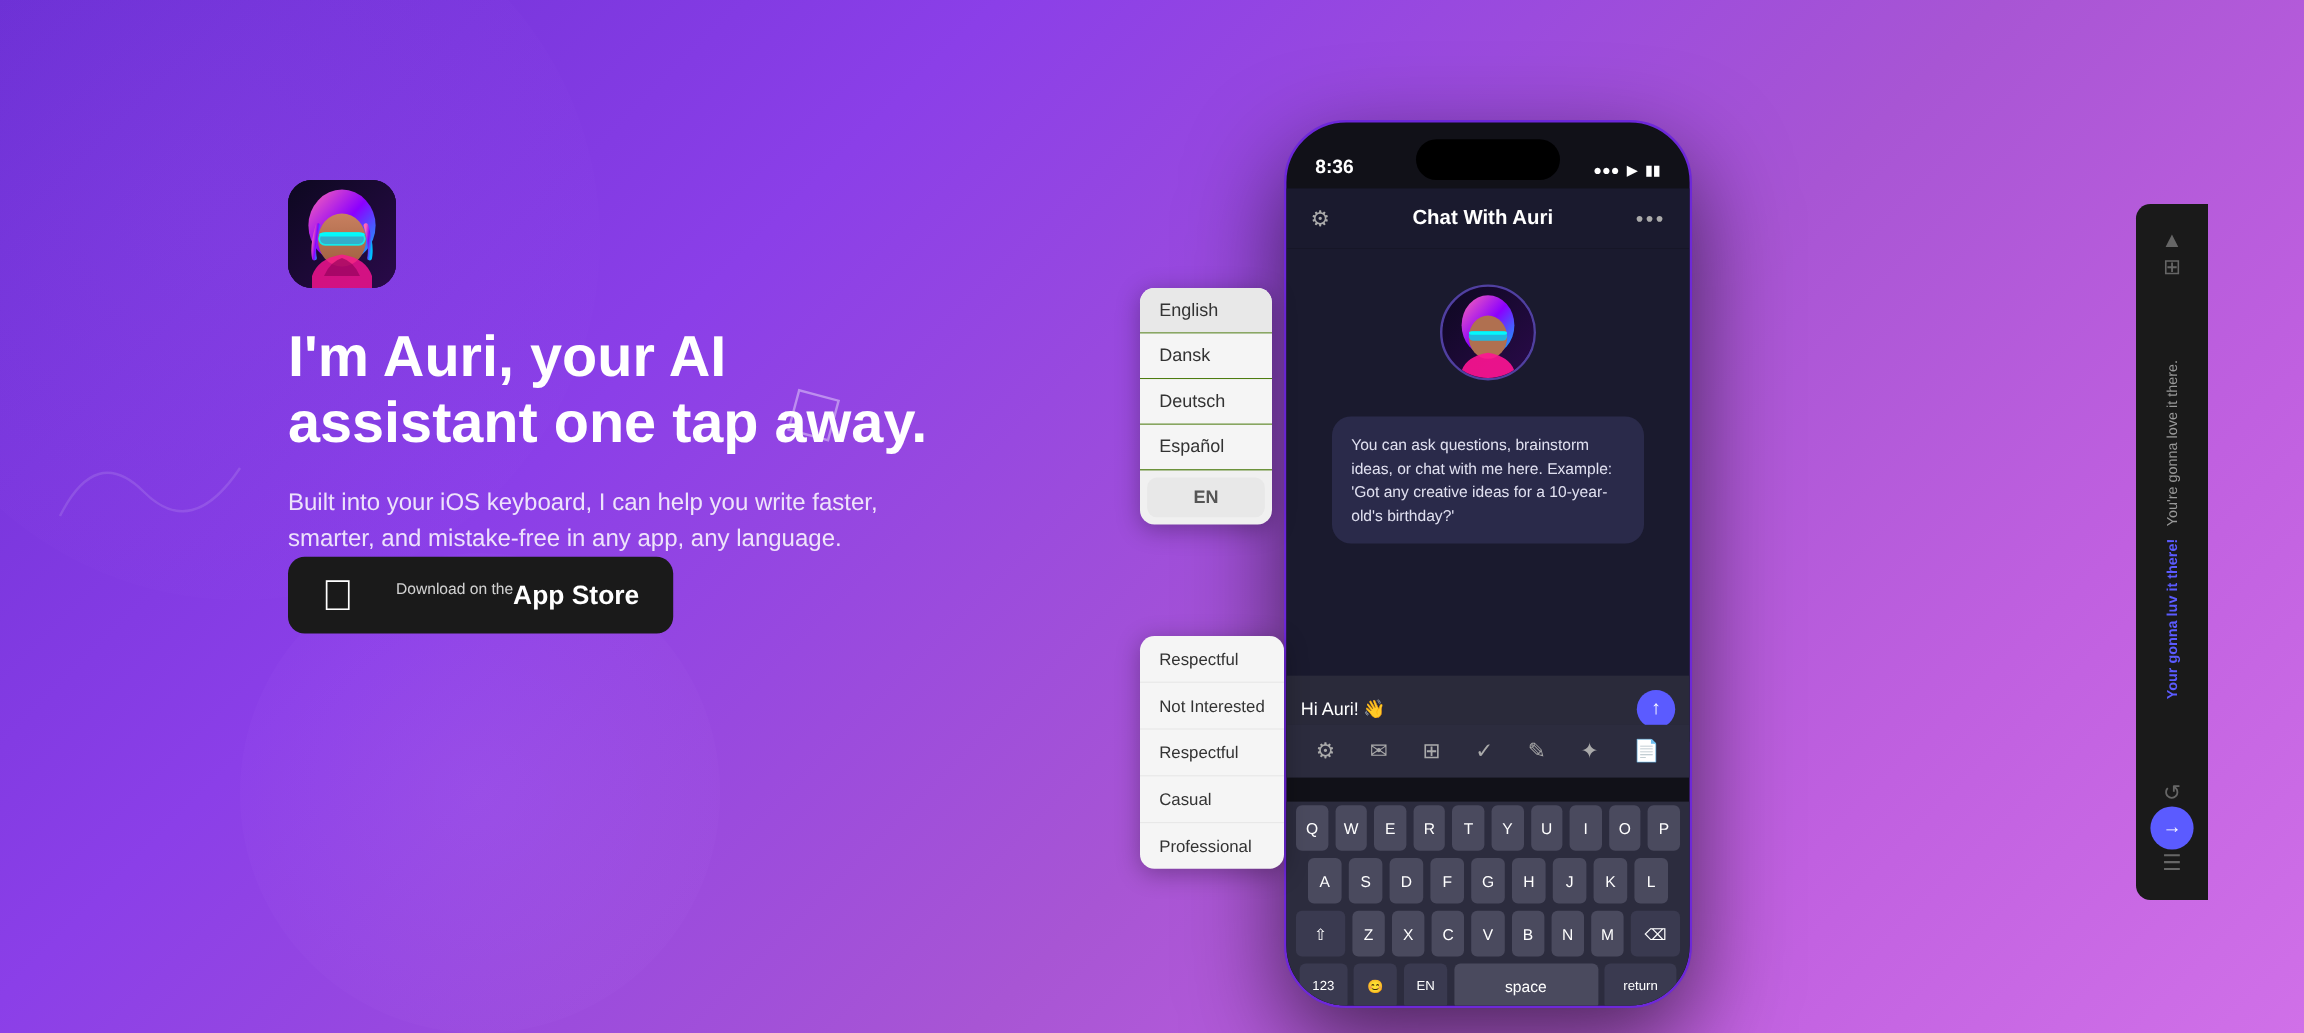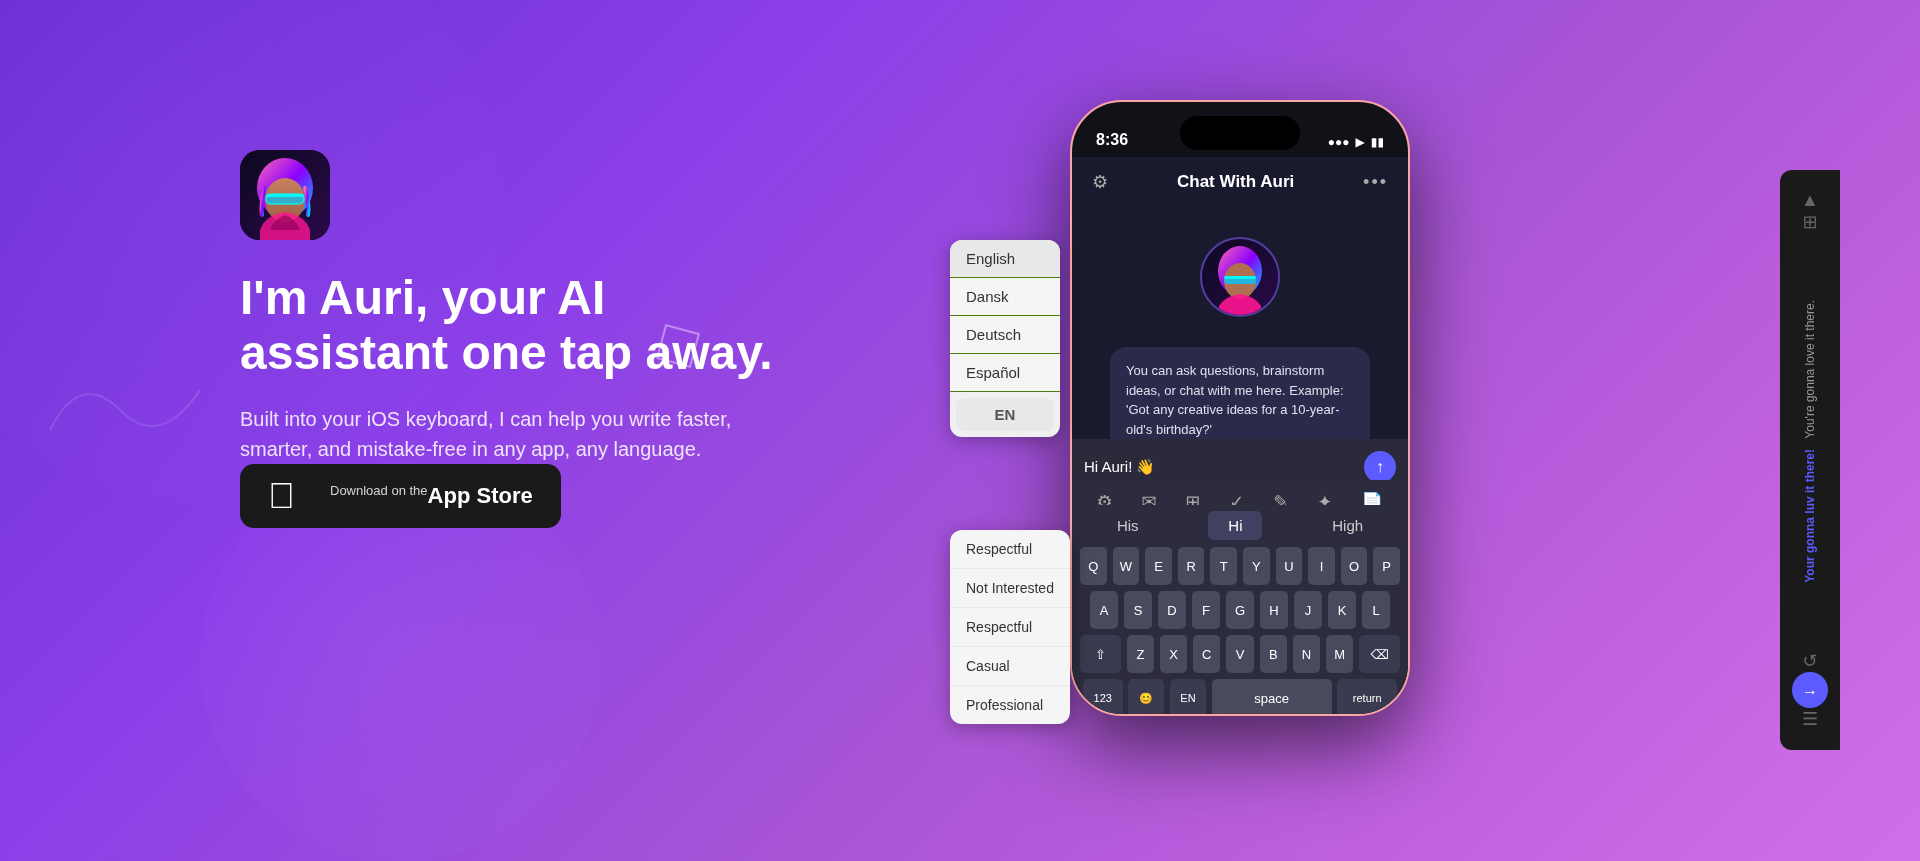--- a/index.html
+++ b/index.html
@@ -200,26 +200,26 @@
     .tone-item:last-child {
       border-bottom: none;
     }
 
     
     .phone-main {
       position: absolute;
       left: 130px;
       top: 60px;
       width: 340px;
-      height: 616px;
+      height: 740px;
       background: #111118;
       border-radius: 52px;
       box-shadow: 0 30px 80px rgba(0,0,0,0.6);
       overflow: hidden;
-      border: 2px solid #fca5a5;
+      border: 2px solid #6d28d9;
     }
 
     
     .dynamic-island {
       position: absolute;
       top: 14px;
       left: 50%;
       transform: translateX(-50%);
       width: 120px;
       height: 34px;
@@ -626,25 +626,20 @@
     <div class="keyboard-toolbar">
       <span class="toolbar-icon">⚙</span>
       <span class="toolbar-icon">✉</span>
       <span class="toolbar-icon">⊞</span>
       <span class="toolbar-icon">✓</span>
       <span class="toolbar-icon">✎</span>
       <span class="toolbar-icon">✦</span>
       <span class="toolbar-icon">📄</span>
     </div>
 
-    <div class="autocomplete-bar">
-      <span class="ac-word">His</span>
-      <span class="ac-word selected">Hi</span>
-      <span class="ac-word">High</span>
-    </div>
 
     <div class="keyboard-area">
 
       <div class="key-row">
         <div class="key">Q</div>
         <div class="key">W</div>
         <div class="key">E</div>
         <div class="key">R</div>
         <div class="key">T</div>
         <div class="key">Y</div>

